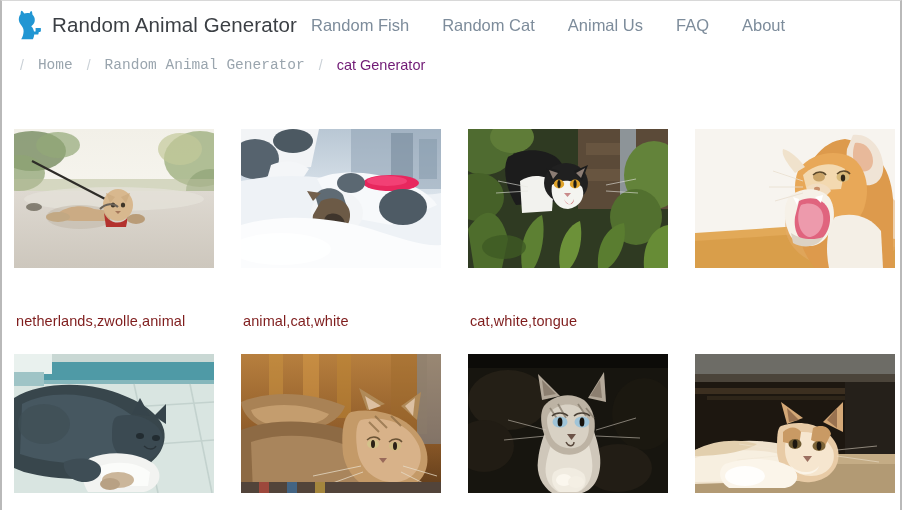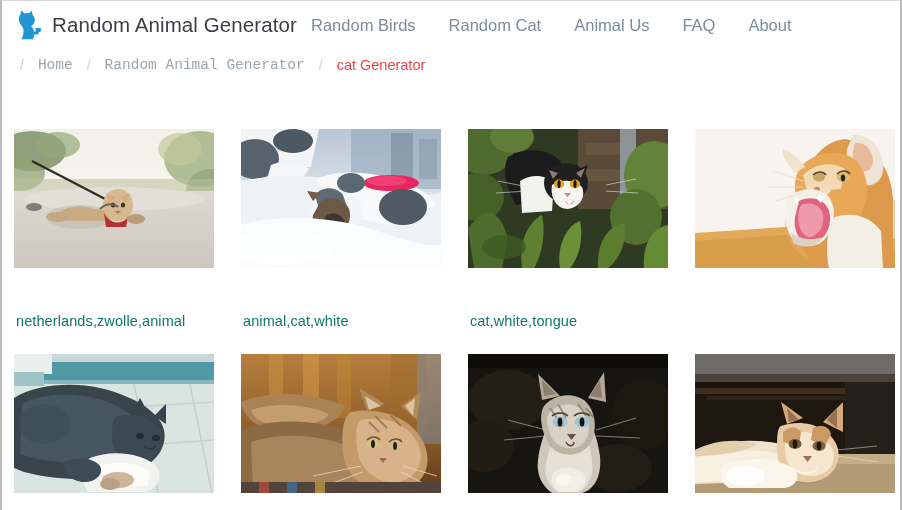--- a/index.html
+++ b/index.html
@@ -94,21 +94,21 @@
   }
   .crumb-sep.lead { margin-left: 0; margin-right: 14px; }
   .crumb-link {
     color: #9aa5ae;
     text-decoration: none;
     white-space: nowrap;
     cursor: pointer;
     font-family: Liberation Mono, monospace;
   }
   .crumb-current {
-    color: #ef4444;
+    color: #701a75;
     white-space: nowrap;
     text-align: center;
   }
 
   
   .gallery {
     padding: 46px 12px 0 12px;
   }
   .gallery-row {
     display: flex;
@@ -124,21 +124,21 @@
     height: 139px;
     overflow: hidden;
     position: relative;
     background: #e9e9e9;
     display: block;
     cursor: pointer;
   }
   .thumb svg { display: block; width: 100%; height: 100%; }
   .caption {
     font-size: 14.5px;
-    color: #0f766e;
+    color: #7f1d1d;
     padding: 45px 2px 0 2px;
     line-height: 1.2;
     white-space: nowrap;
     letter-spacing: 0.1px;
   }
   .row-two { margin-top: 24px; }
   .row-two .thumb { height: 139px; }
 </style>
 </head>
 <body>
@@ -160,21 +160,21 @@
                    C18.1 26.4 17.6 28.0 16.8 29.2 L5.2 29.2
                    C6.6 26.8 7.6 24.0 7.6 21.2 C7.6 19.2 7.0 17.6 5.8 16.0
                    C4.0 13.6 2.8 11.6 2.8 9.4 C2.8 7.4 3.5 5.6 4.6 4.2 Z" fill="#2196d3"></path>
           <path d="M19.6 18.0 L24.8 18.0 L24.8 21.2 L22.6 21.2 L22.6 23.6 L19.6 23.6 Z" fill="#2196d3"></path>
         </svg>
       </span>
       <span class="brand-title">Random Animal Generator</span>
     </a>
 
     <nav class="main-nav">
-      <a class="nav-link">Random Birds</a>
+      <a class="nav-link">Random Fish</a>
       <a class="nav-link">Random Cat</a>
       <a class="nav-link">Animal Us</a>
       <a class="nav-link">FAQ</a>
       <a class="nav-link">About</a>
     </nav>
   </div>
 
   <div class="breadcrumb">
     <span class="crumb-sep lead">/</span>
     <a class="crumb-link">Home</a>

